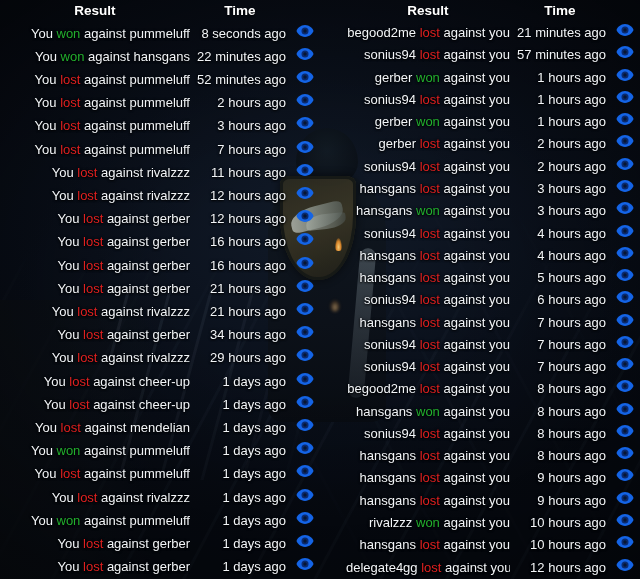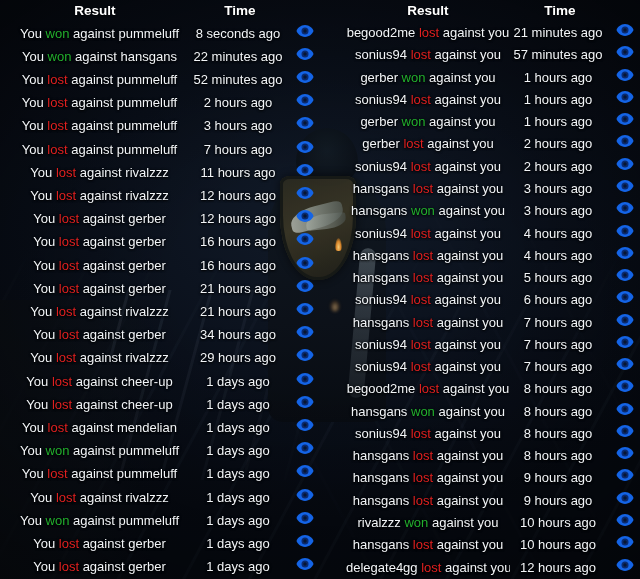--- a/index.html
+++ b/index.html
@@ -187,31 +187,31 @@
     color: #ffffff;
     text-align: center;
     font-size: 13.5px;
     text-shadow: 0 1px 2px rgba(0,0,0,.9);
   }
   .col-result  { width: 190px; }
   .col-time    { width: 100px; }
   .col-action  { width: 30px; }
 
   td.cell-result {
-    text-align: center;
+    text-align: right;
     padding-left: 9px;
     color: #f2f5f8;
     text-shadow: 0 1px 2px rgba(0,0,0,.95), 0 0 3px rgba(0,0,0,.8);
   }
   
   .table-right td.cell-result { padding-left: 26px; }
   .table-right th.col-result  { padding-left: 26px; }
 
   td.cell-time {
-    text-align: center;
+    text-align: right;
     padding-right: 4px;
     color: #f2f5f8;
     text-shadow: 0 1px 2px rgba(0,0,0,.95), 0 0 3px rgba(0,0,0,.8);
   }
   td.cell-action {
     text-align: center;
   }
 
   .outcome-win  { color: #22b02e; }
   .outcome-loss { color: #e02020; }

